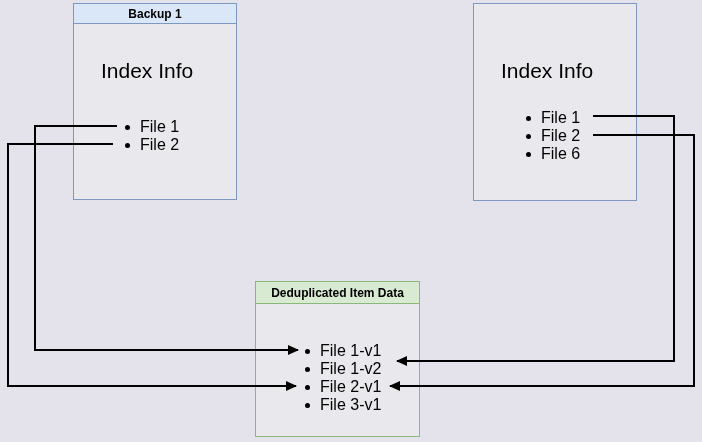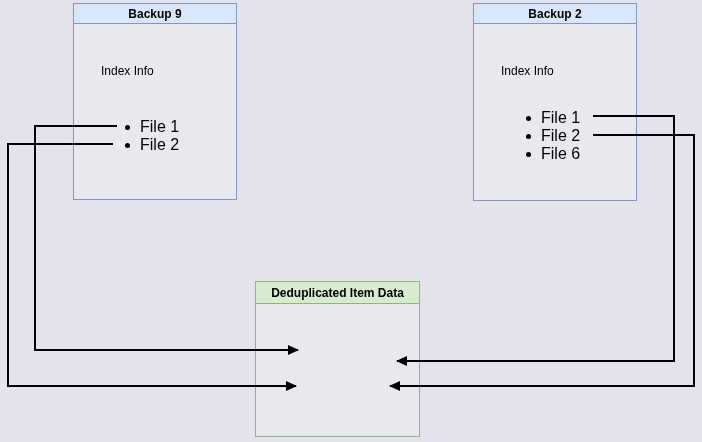--- a/index.html
+++ b/index.html
@@ -53,21 +53,21 @@
     border-bottom: 1px solid var(--blue-border);
   }
   .box.green .box-header {
     height: 22px;
     line-height: 22px;
     background: var(--green-fill);
     border-bottom: 1px solid var(--green-border);
   }
   .subtitle {
     position: absolute;
-    font-size: 12px;
+    font-size: 21px;
     line-height: 18px;
     white-space: nowrap;
     text-align: center;
   }
   .rows { position: absolute; }
   .row {
     display: flex;
     align-items: center;
     height: 18px;
     font-size: 16px;
@@ -99,50 +99,67 @@
         <path d="M0,0 L11,5 L0,10 Z"></path>
       </marker>
     </defs>
     <path class="edge" marker-end="url(#arrow)" d="M117,126 H35 V350 H298"></path>
     <path class="edge" marker-end="url(#arrow)" d="M113,144 H8 V386 H296"></path>
     <path class="edge" marker-end="url(#arrow)" d="M593,116 H674 V361 H397"></path>
     <path class="edge" marker-end="url(#arrow)" d="M593,135 H694 V386 H390"></path>
   </svg>
 
   <div class="box blue" style="left:73px; top:3px; width:164px; height:197px;">
-    <div class="box-header">Backup 9</div>
+    <div class="box-header">Backup 1</div>
     <div class="subtitle" style="left:27px; top:58px;">Index Info</div>
     <div class="rows" style="left:51px; top:114px;">
       <div class="row">
         <span class="dot"></span>
         <span>File 1</span>
       </div>
       <div class="row">
         <span class="dot"></span>
         <span>File 2</span>
       </div>
     </div>
   </div>
 
   <div class="box blue" style="left:473px; top:3px; width:164px; height:198px;">
-    <div class="box-header">Backup 2</div>
     <div class="subtitle" style="left:27px; top:58px;">Index Info</div>
     <div class="rows" style="left:52px; top:105px;">
       <div class="row">
         <span class="dot"></span>
         <span>File 1</span>
       </div>
       <div class="row">
         <span class="dot"></span>
         <span>File 2</span>
       </div>
       <div class="row">
         <span class="dot"></span>
         <span>File 6</span>
       </div>
     </div>
   </div>
 
   <div class="box green" style="left:255px; top:281px; width:165px; height:156px;">
     <div class="box-header">Deduplicated Item Data</div>
+    <div class="rows" style="left:49px; top:60px;">
+      <div class="row">
+        <span class="dot"></span>
+        <span>File 1-v1</span>
+      </div>
+      <div class="row">
+        <span class="dot"></span>
+        <span>File 1-v2</span>
+      </div>
+      <div class="row">
+        <span class="dot"></span>
+        <span>File 2-v1</span>
+      </div>
+      <div class="row">
+        <span class="dot"></span>
+        <span>File 3-v1</span>
+      </div>
+    </div>
   </div>
 
 </div>
 
 </body></html>

